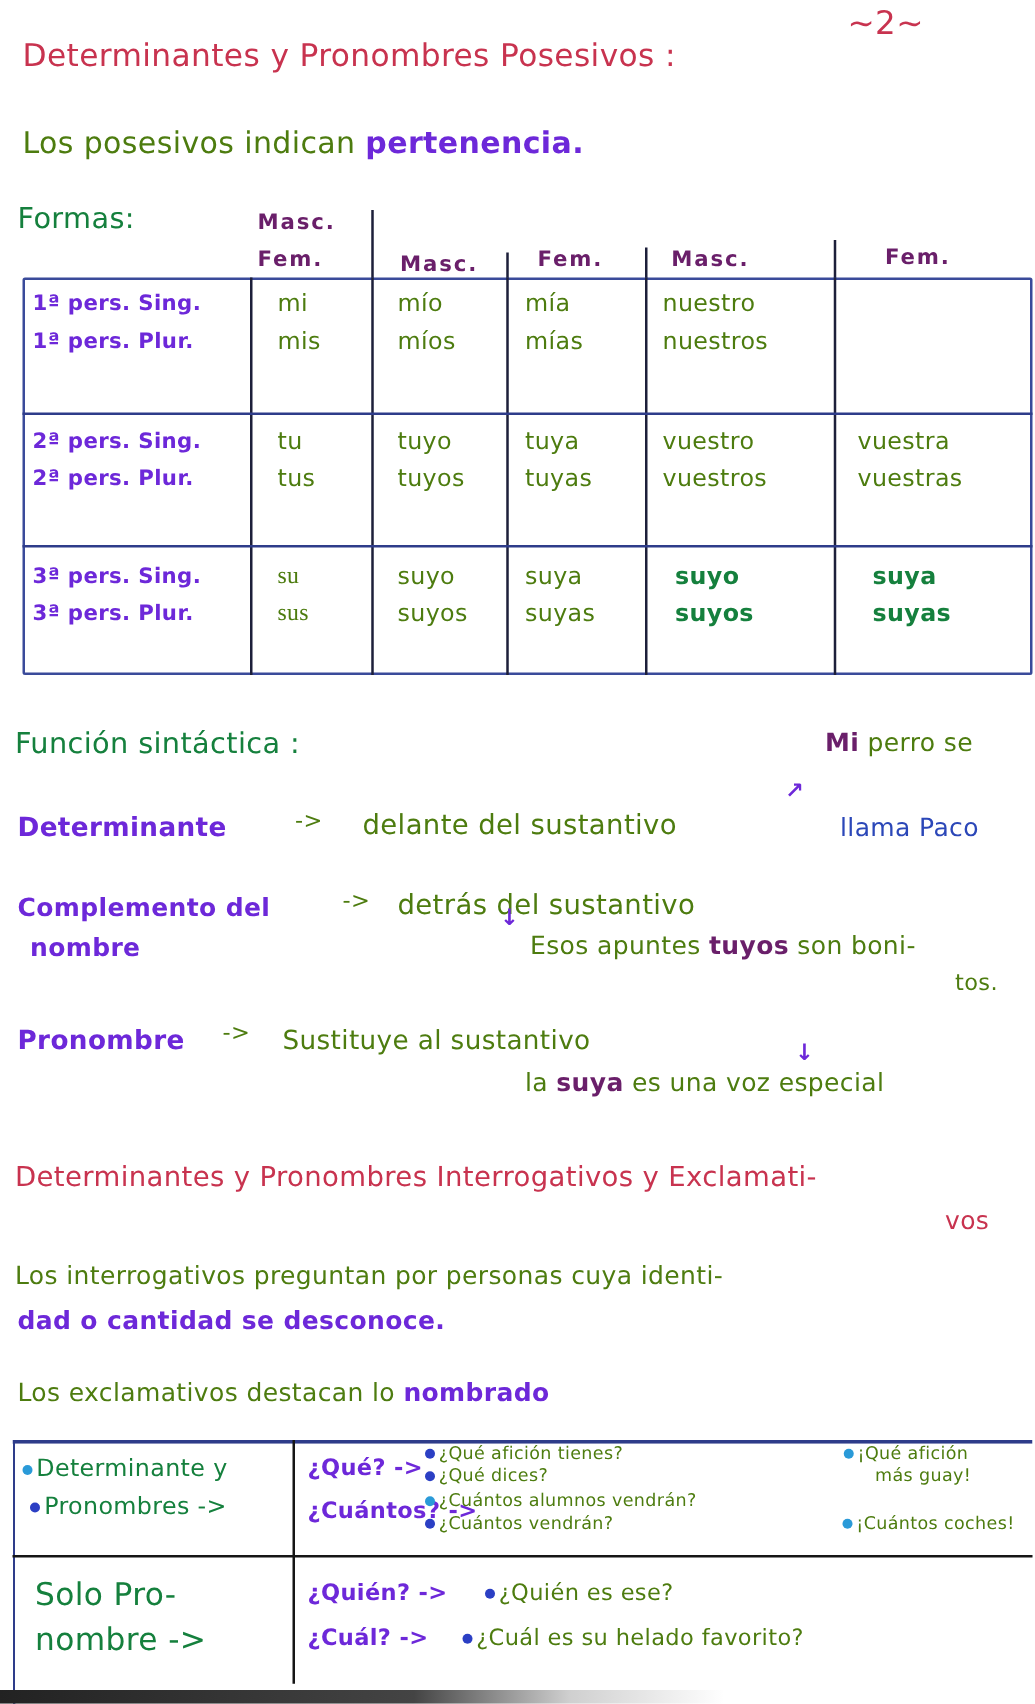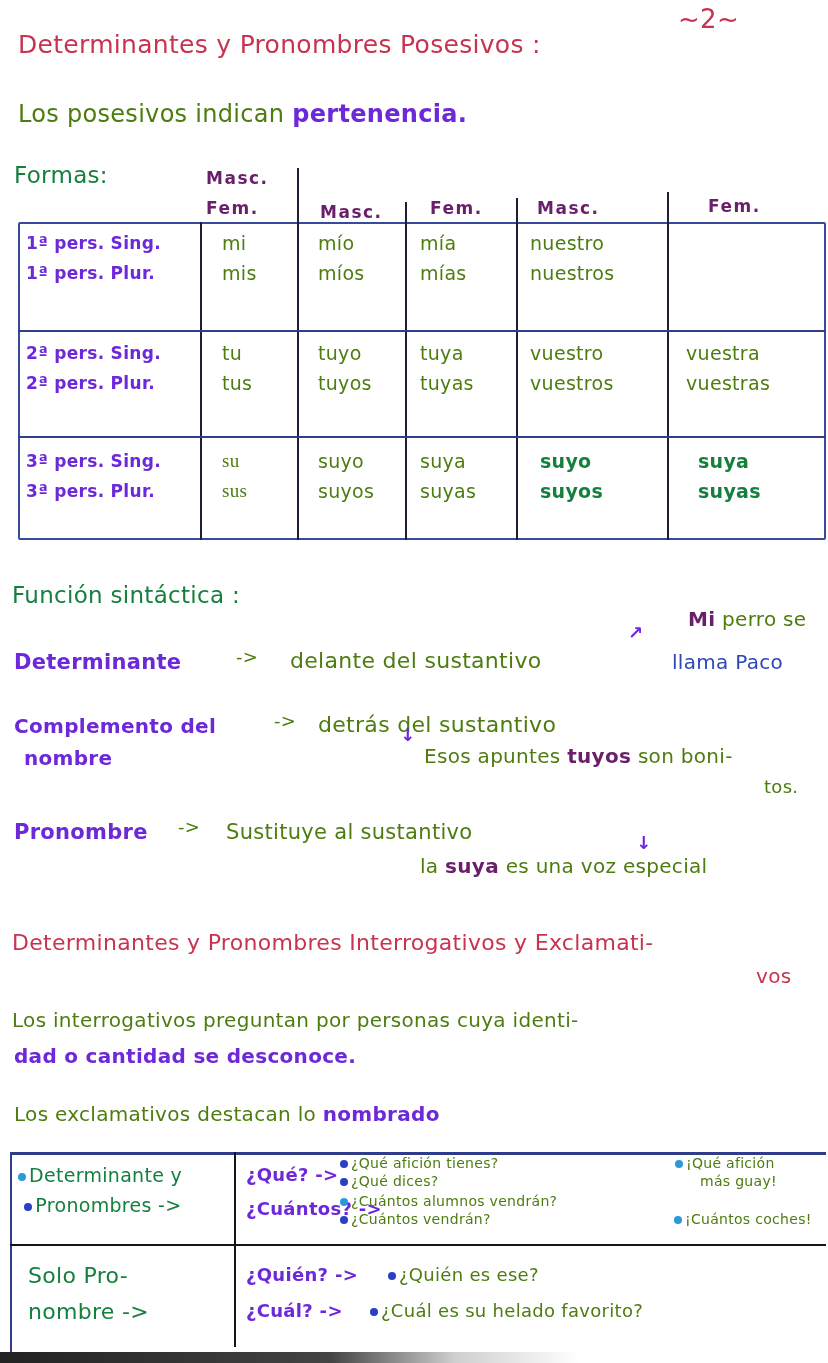--- a/index.html
+++ b/index.html
@@ -142,21 +142,21 @@
       <span class="l">suyas</span>
     </div>
 </div>
 
 <div class="abs hand black" style="left:12px; top:582px; font-size:23px;">Función sintáctica :</div>
 
 <div class="abs hand teal" style="left:14px; top:650px; font-size:21px;">Determinante</div>
 <div class="abs hand navy" style="left:236px; top:646px; font-size:18px;">-&gt;</div>
 <div class="abs hand navy" style="left:290px; top:648px; font-size:22px;">delante del sustantivo</div>
 <div class="abs teal" style="left:628px; top:622px; font-size:18px;">↗</div>
-<div class="abs hand" style="left:660px; top:607px; font-size:20px;margin-left:28px;">
+<div class="abs hand" style="left:660px; top:582px; font-size:20px;">
   <span class="purple" style="font-weight:bold;">Mi</span>
   <span class="navy">perro se</span>
 </div>
 <div class="abs hand blue2" style="left:672px; top:650px; font-size:20px;">llama Paco</div>
 
 <div class="abs hand teal" style="left:14px; top:714px; font-size:20px;">Complemento del</div>
 <div class="abs hand teal" style="left:24px; top:746px; font-size:20px;">nombre</div>
 <div class="abs hand navy" style="left:274px; top:710px; font-size:18px;">-&gt;</div>
 <div class="abs hand navy" style="left:318px; top:712px; font-size:22px;">detrás del sustantivo</div>
 <div class="abs teal" style="left:400px; top:724px; font-size:18px;">↓</div>
@@ -218,21 +218,21 @@
   <div class="abs hand navy small" style="left:330px; top:40px;">
     <span class="dot light"></span><span>¿Cuántos alumnos vendrán?</span>
   </div>
   <div class="abs hand navy small" style="left:330px; top:58px;">
     <span class="dot dark"></span><span>¿Cuántos vendrán?</span>
   </div>
   <div class="abs hand navy small" style="left:664px; top:58px;">
     <span class="dot light"></span><span>¡Cuántos coches!</span>
   </div>
 
-  <div class="cell hand black" style="left:18px; top:106px; font-size:22px; line-height:36px;">
+  <div class="cell hand black" style="left:18px; top:106px; font-size:25px; line-height:36px;">
     <span class="l"><span>Solo Pro-</span></span>
     <span class="l">nombre -&gt;</span>
   </div>
 
   <div class="abs hand teal" style="left:236px; top:112px; font-size:18px;">
     <span>¿Quién?</span> <span>-&gt;</span>
   </div>
   <div class="abs hand navy" style="left:378px; top:112px; font-size:18px;">
     <span class="dot dark"></span><span>¿Quién es ese?</span>
   </div>

